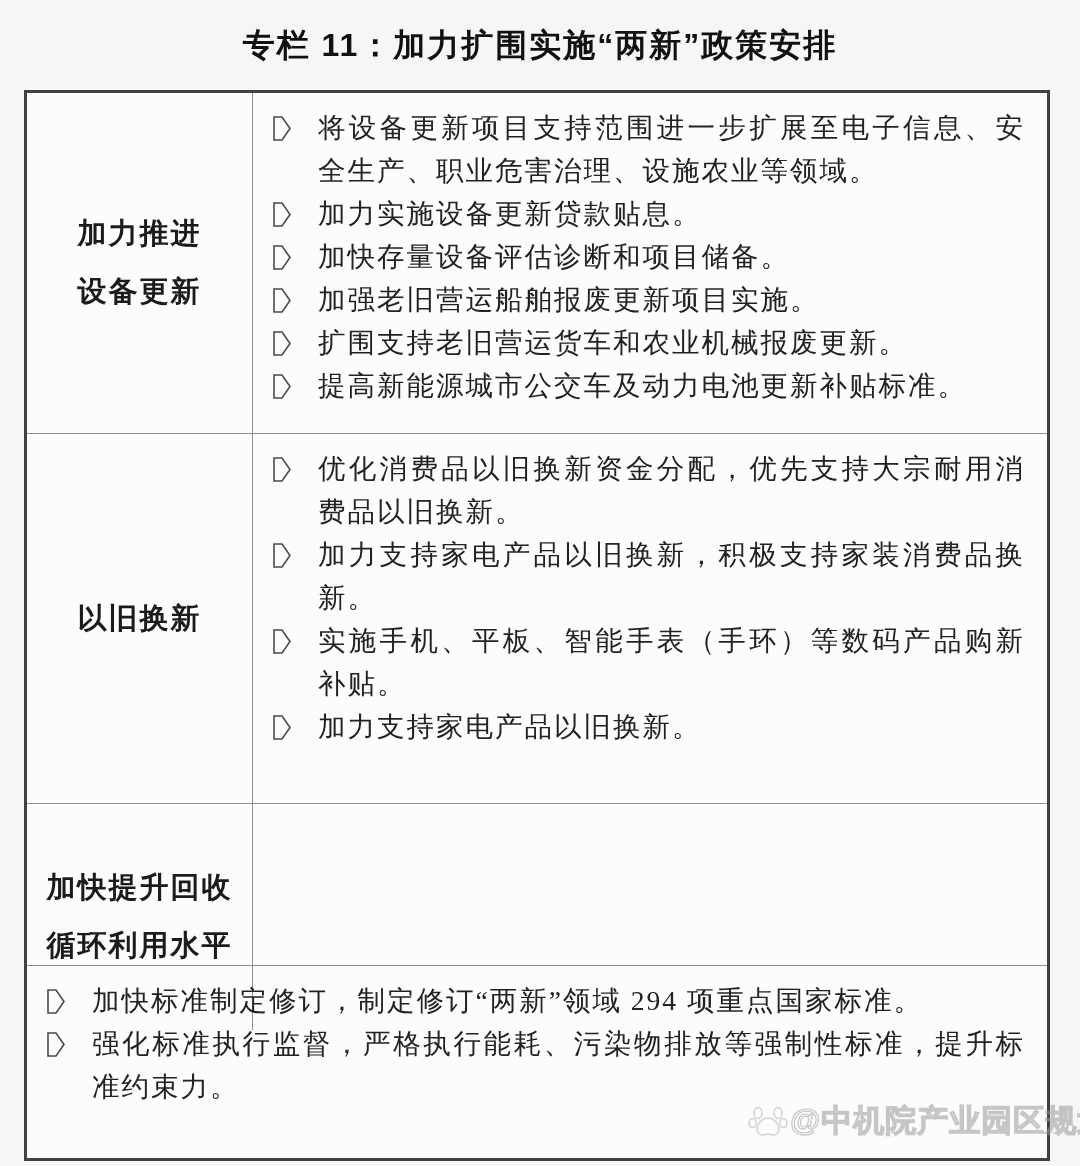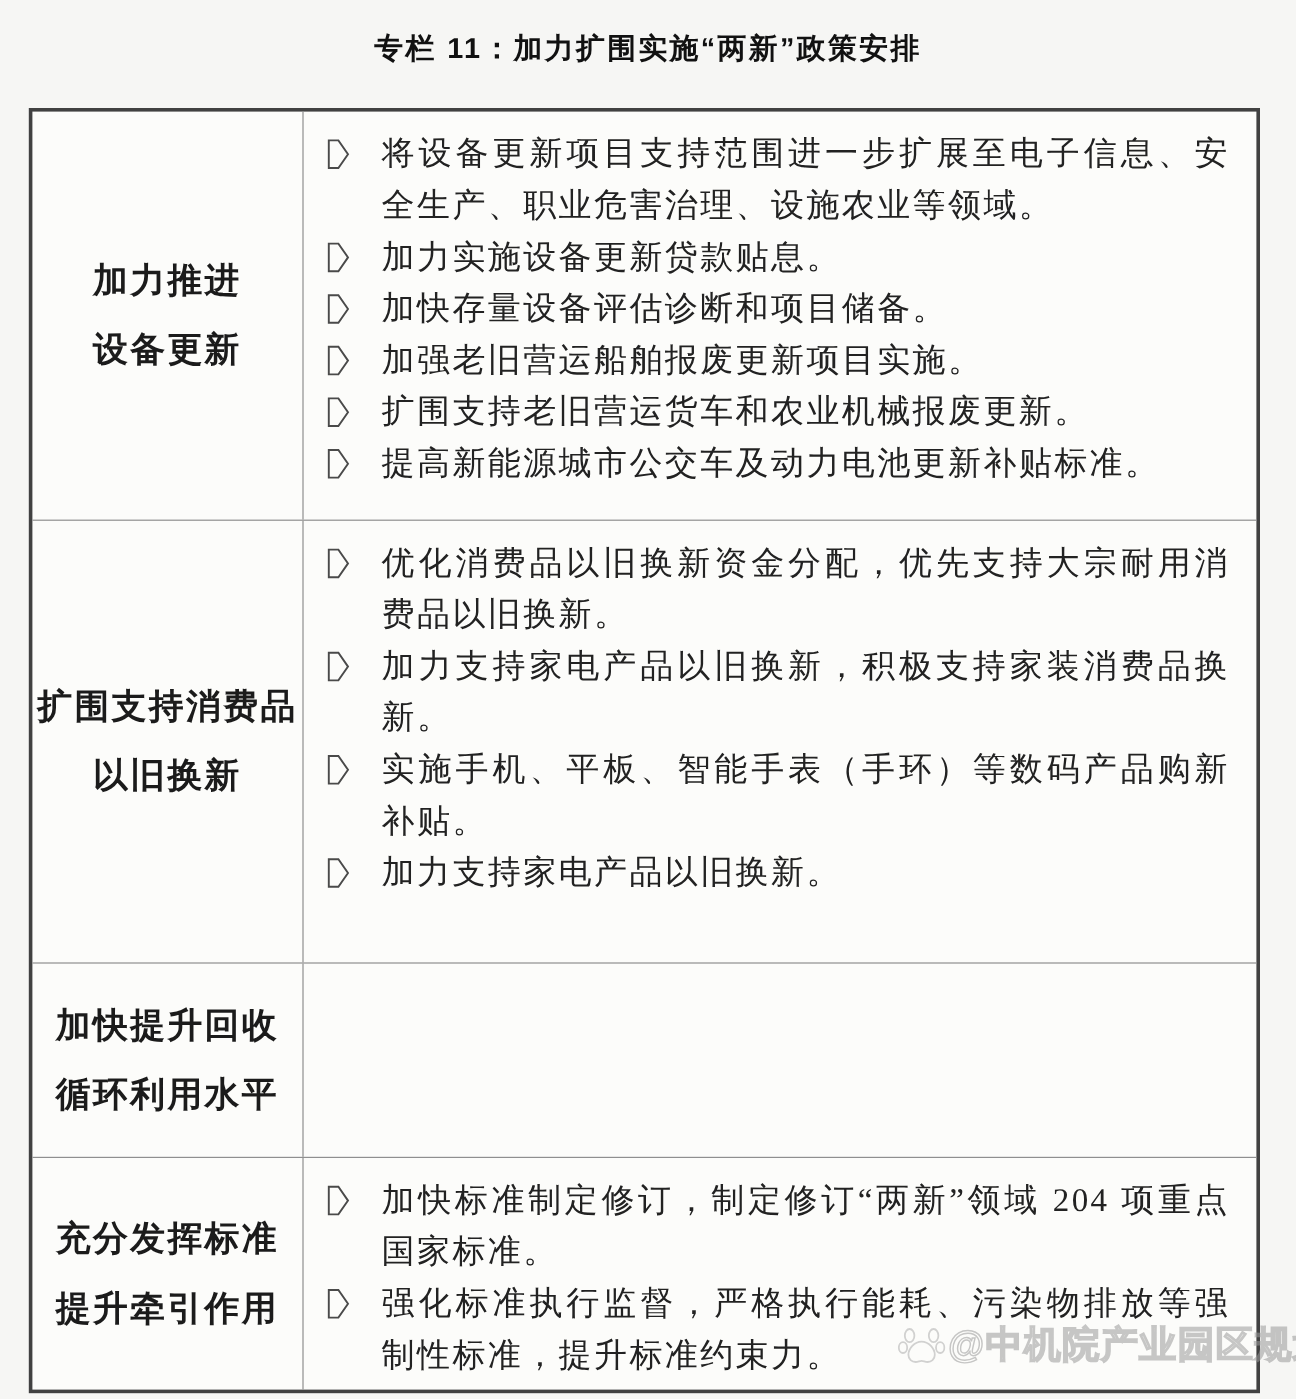--- a/index.html
+++ b/index.html
@@ -7,36 +7,36 @@
     width:1080px;height:1166px;
     background:#f6f6f4;
     position:relative;
     overflow:hidden;
     font-family:"Liberation Sans","DejaVu Sans",sans-serif;
     color:#1b1b1b;
   }
   .doc-title{
     position:absolute;top:24px;left:0;width:1080px;
     text-align:center;
-    font-size:24px;font-weight:700;letter-spacing:2px;
+    font-size:32px;font-weight:700;letter-spacing:2px;
     color:#111;
   }
   .policy-table{
     position:absolute;left:24px;top:90px;
     width:1026px;height:1071px;
     box-sizing:border-box;
     border:3px solid #414141;
     background:#fcfcfa;
     display:flex;flex-direction:column;
   }
   .t-row{display:flex;box-sizing:border-box;}
   .t-row + .t-row{border-top:1px solid #8f8f8f;}
   .row-1{height:340px;}
   .row-2{height:370px;}
-  .row-3{height:162px;}
+  .row-3{height:162px;flex-direction:column;}
   .row-4{flex:1;}
   .t-header{
     width:226px;flex:0 0 226px;
     border-right:1px solid #8f8f8f;
     box-sizing:border-box;
     display:flex;flex-direction:column;
     align-items:center;justify-content:center;
     gap:18px;
     font-weight:700;font-size:29px;letter-spacing:2px;
     text-align:right;
@@ -119,21 +119,20 @@
         <svg class="bullet" width="21" height="27" viewBox="0 0 21 27">
             <polygon points="3,2 11,2 19,13.5 11,25 3,25" fill="none" stroke="#4a4a4a" stroke-width="1.6"></polygon>
           </svg>
         <p>提高新能源城市公交车及动力电池更新补贴标准。</p>
       </div>
     </div>
   </div>
 
   <div class="t-row row-2">
     <div class="t-header">
-      <span>扩围支持消费品</span>
       <span>以旧换新</span>
     </div>
     <div class="t-content">
       <div class="item">
         <svg class="bullet" width="21" height="27" viewBox="0 0 21 27">
             <polygon points="3,2 11,2 19,13.5 11,25 3,25" fill="none" stroke="#4a4a4a" stroke-width="1.6"></polygon>
           </svg>
         <p>优化消费品以旧换新资金分配，优先支持大宗耐用消费品以旧换新。</p>
       </div>
       <div class="item">
@@ -158,30 +157,26 @@
   </div>
 
   <div class="t-row row-3">
     <div class="t-header">
       <span>加快提升回收</span>
       <span>循环利用水平</span>
     </div>
   </div>
 
   <div class="t-row row-4">
-    <div class="t-header">
-      <span>充分发挥标准</span>
-      <span>提升牵引作用</span>
-    </div>
     <div class="t-content">
       <div class="item">
         <svg class="bullet" width="21" height="27" viewBox="0 0 21 27">
             <polygon points="3,2 11,2 19,13.5 11,25 3,25" fill="none" stroke="#4a4a4a" stroke-width="1.6"></polygon>
           </svg>
-        <p>加快标准制定修订，制定修订“两新”领域 204 项重点国家标准。</p>
+        <p>加快标准制定修订，制定修订“两新”领域 294 项重点国家标准。</p>
       </div>
       <div class="item">
         <svg class="bullet" width="21" height="27" viewBox="0 0 21 27">
             <polygon points="3,2 11,2 19,13.5 11,25 3,25" fill="none" stroke="#4a4a4a" stroke-width="1.6"></polygon>
           </svg>
         <p>强化标准执行监督，严格执行能耗、污染物排放等强制性标准，提升标准约束力。</p>
       </div>
     </div>
   </div>
 

